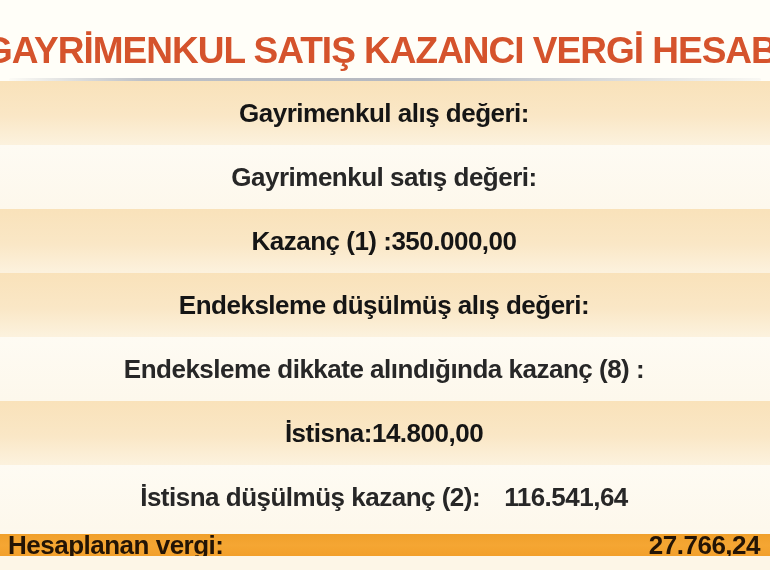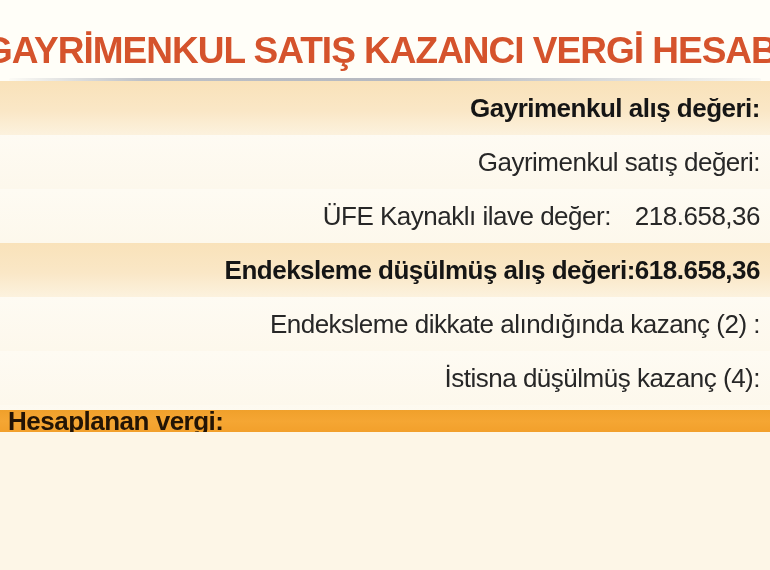--- a/index.html
+++ b/index.html
@@ -55,38 +55,38 @@
       rgba(190,192,198,0.05) 0%,
       rgba(168,172,182,0.75) 18%,
       rgba(168,172,182,0.85) 55%,
       rgba(190,192,198,0.1) 100%);
   }
 
   
   .rows { display: flex; flex-direction: column; }
 
   .row {
-    height: 54px;
+    height: 64px;
     display: flex;
     align-items: center;
-    justify-content: flex-end;
+    justify-content: center;
     padding: 0 10px 0 8px;
     font-size: 26px;
     letter-spacing: -0.5px;
   }
 
   .row.emphasis {
     background: linear-gradient(180deg, #F9E2BA 0%, #FAE7C6 55%, #FCF2DE 100%);
     font-weight: 700;
     color: #151515;
   }
 
   .row.plain {
     background: linear-gradient(180deg, #FEFBF3 0%, #FDF8EC 100%);
-    font-weight: 400;
+    font-weight: 700;
     color: #272727;
     gap: 24px;
   }
 
   .row .label { white-space: nowrap; }
   .row .value { white-space: nowrap; text-align: right; }
 
   
   .spacer { height: 5px; }
 
@@ -115,37 +115,42 @@
     <div class="divider"></div>
   </div>
 
   <div class="rows" id="rows">
       <div class="row emphasis">
         <span class="label">Gayrimenkul alış değeri:</span>
       </div>
       <div class="row plain">
         <span class="label">Gayrimenkul satış değeri:</span>
       </div>
-      <div class="row plain">
-        <span class="label">ÜFE Kaynaklı ilave değer:</span>
-        <span class="value">218.658,36</span>
+      <div class="row emphasis">
+        <span class="label">Kazanç (1) :</span>
+        <span class="value">350.000,00</span>
       </div>
       <div class="row emphasis">
         <span class="label">Endeksleme düşülmüş alış değeri:</span>
-        <span class="value">618.658,36</span>
       </div>
       <div class="row plain">
-        <span class="label">Endeksleme dikkate alındığında kazanç (2) :</span>
+        <span class="label">Endeksleme dikkate alındığında kazanç (8) :</span>
+      </div>
+      <div class="row emphasis">
+        <span class="label">İstisna:</span>
+        <span class="value">14.800,00</span>
       </div>
       <div class="row plain">
-        <span class="label">İstisna düşülmüş kazanç (4):</span>
+        <span class="label">İstisna düşülmüş kazanç (2):</span>
+        <span class="value">116.541,64</span>
       </div>
     </div>
 
   <div class="spacer"></div>
 
   <div class="total-row">
     <span class="label">Hesaplanan vergi:</span>
+    <span class="value">27.766,24</span>
   </div>
 
   <div class="footer-strip"></div>
 
 </div>
 
 </body></html>

